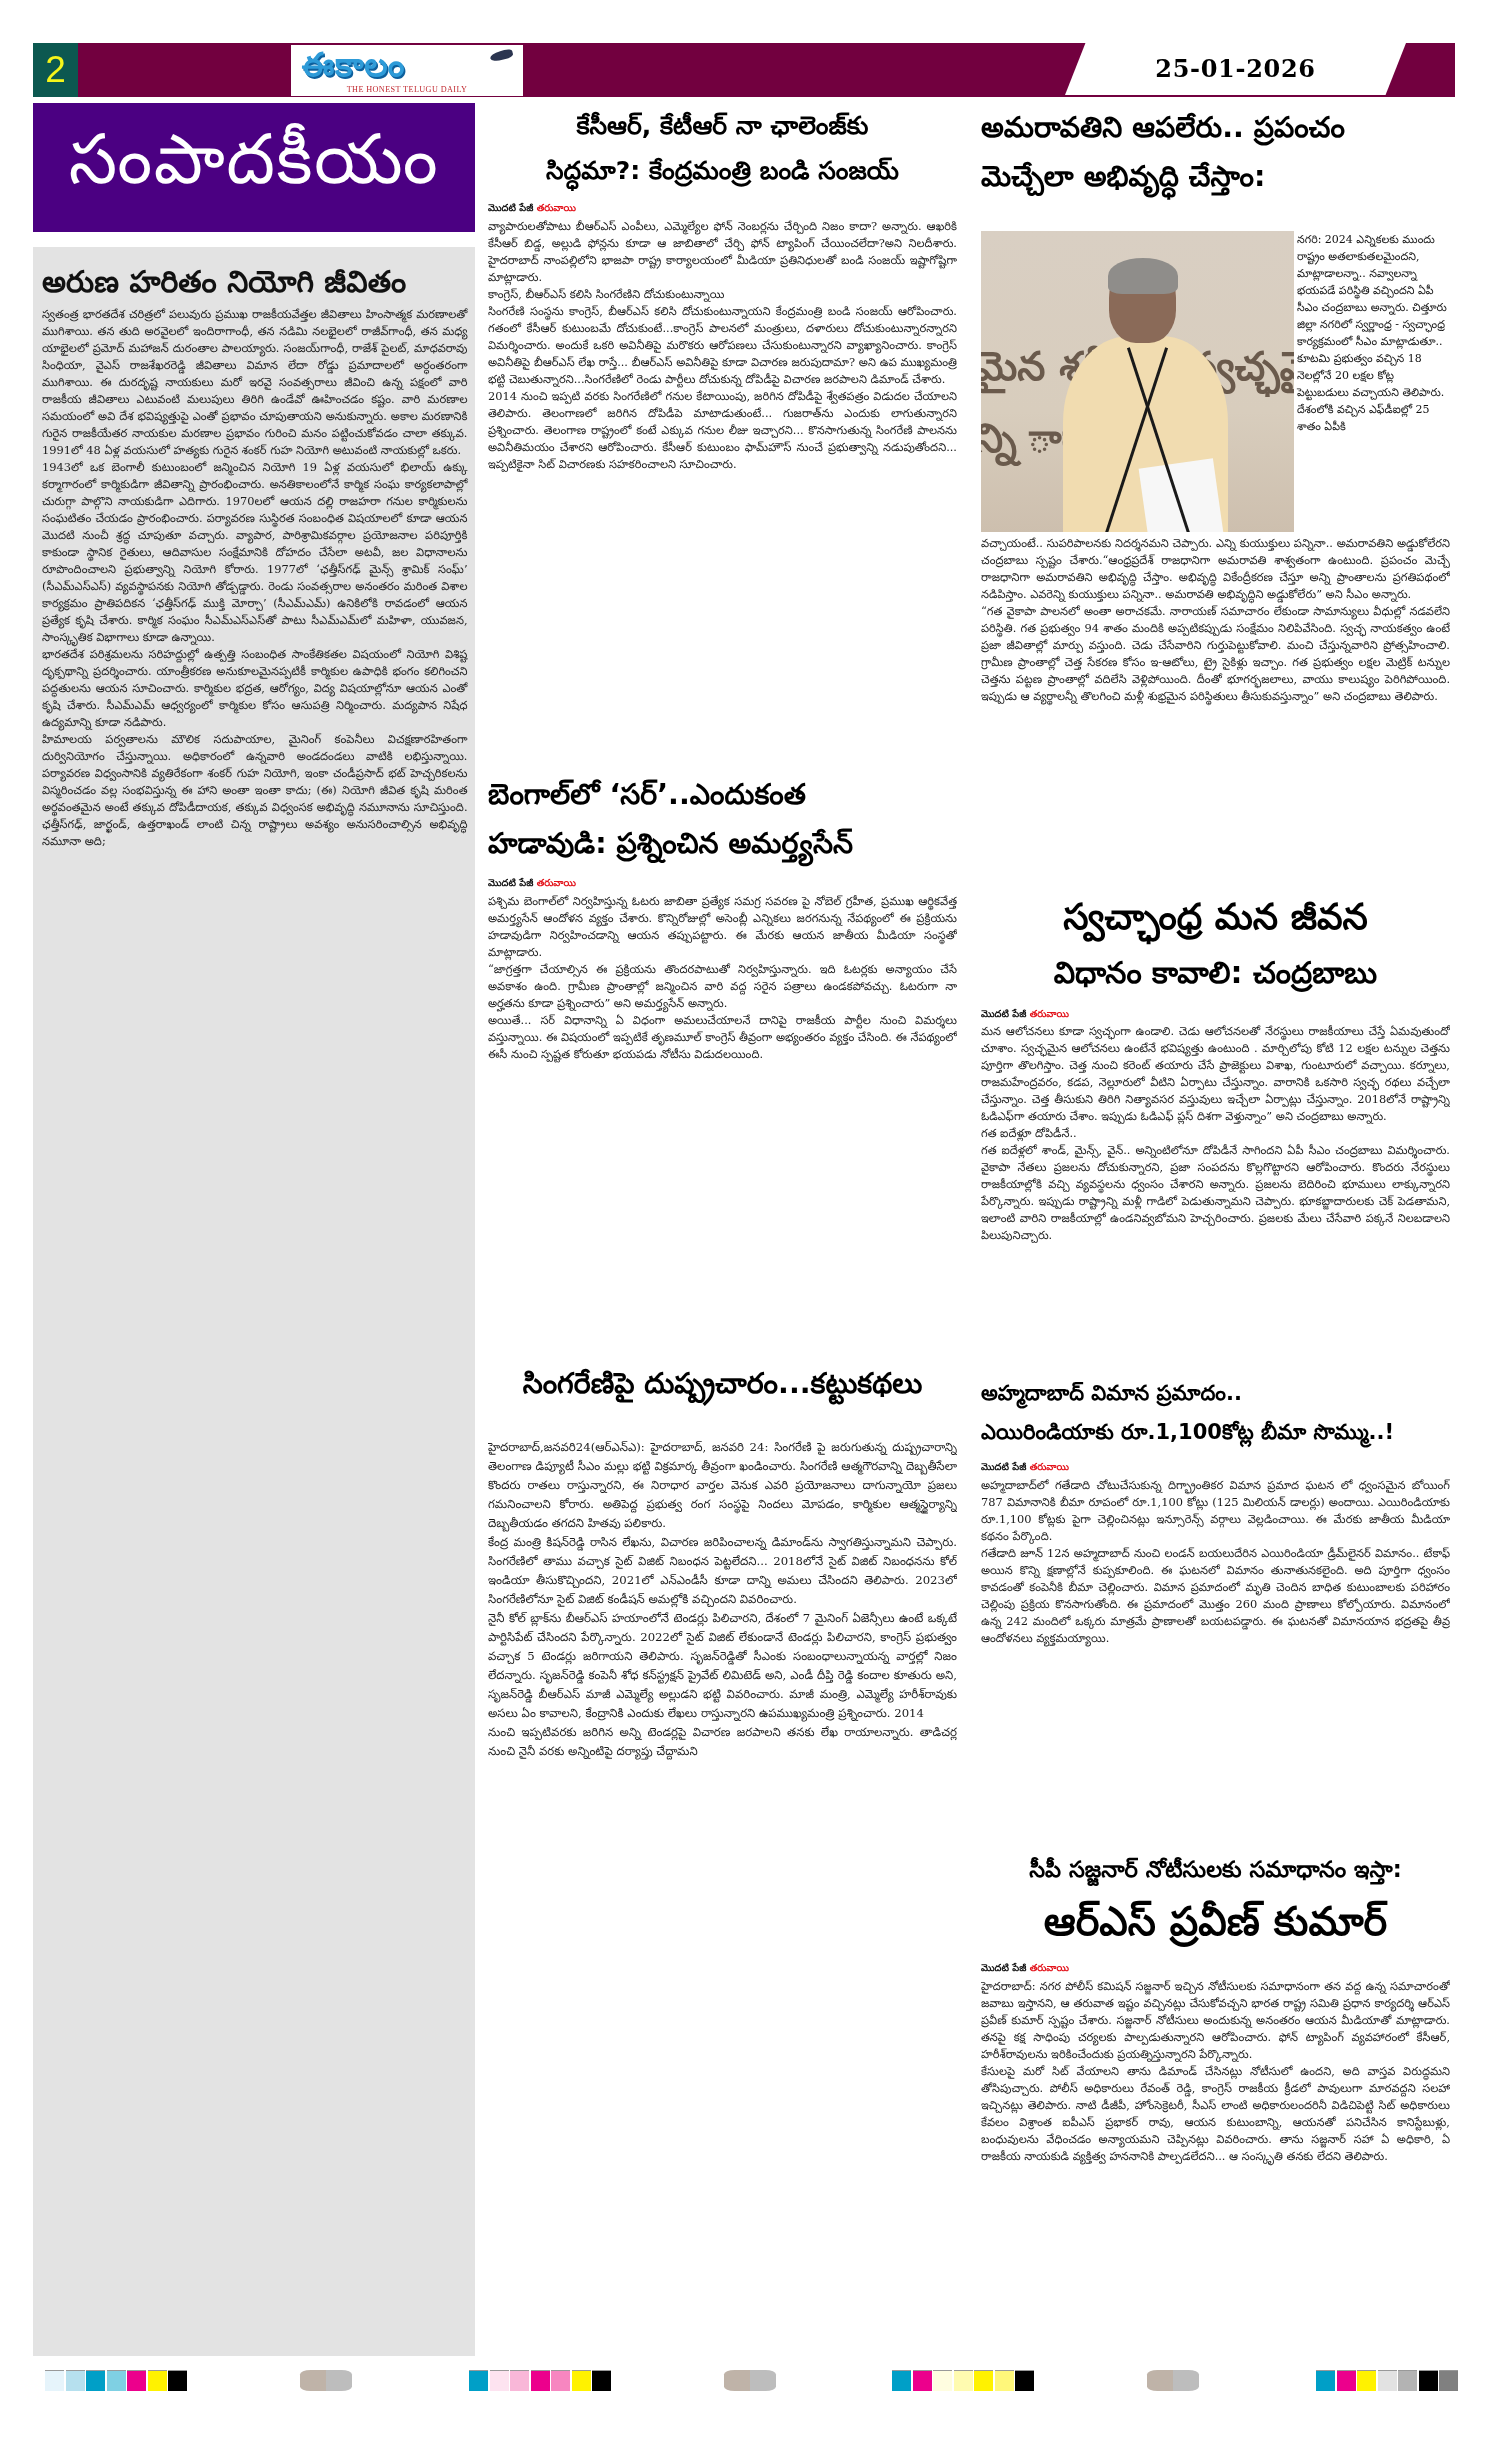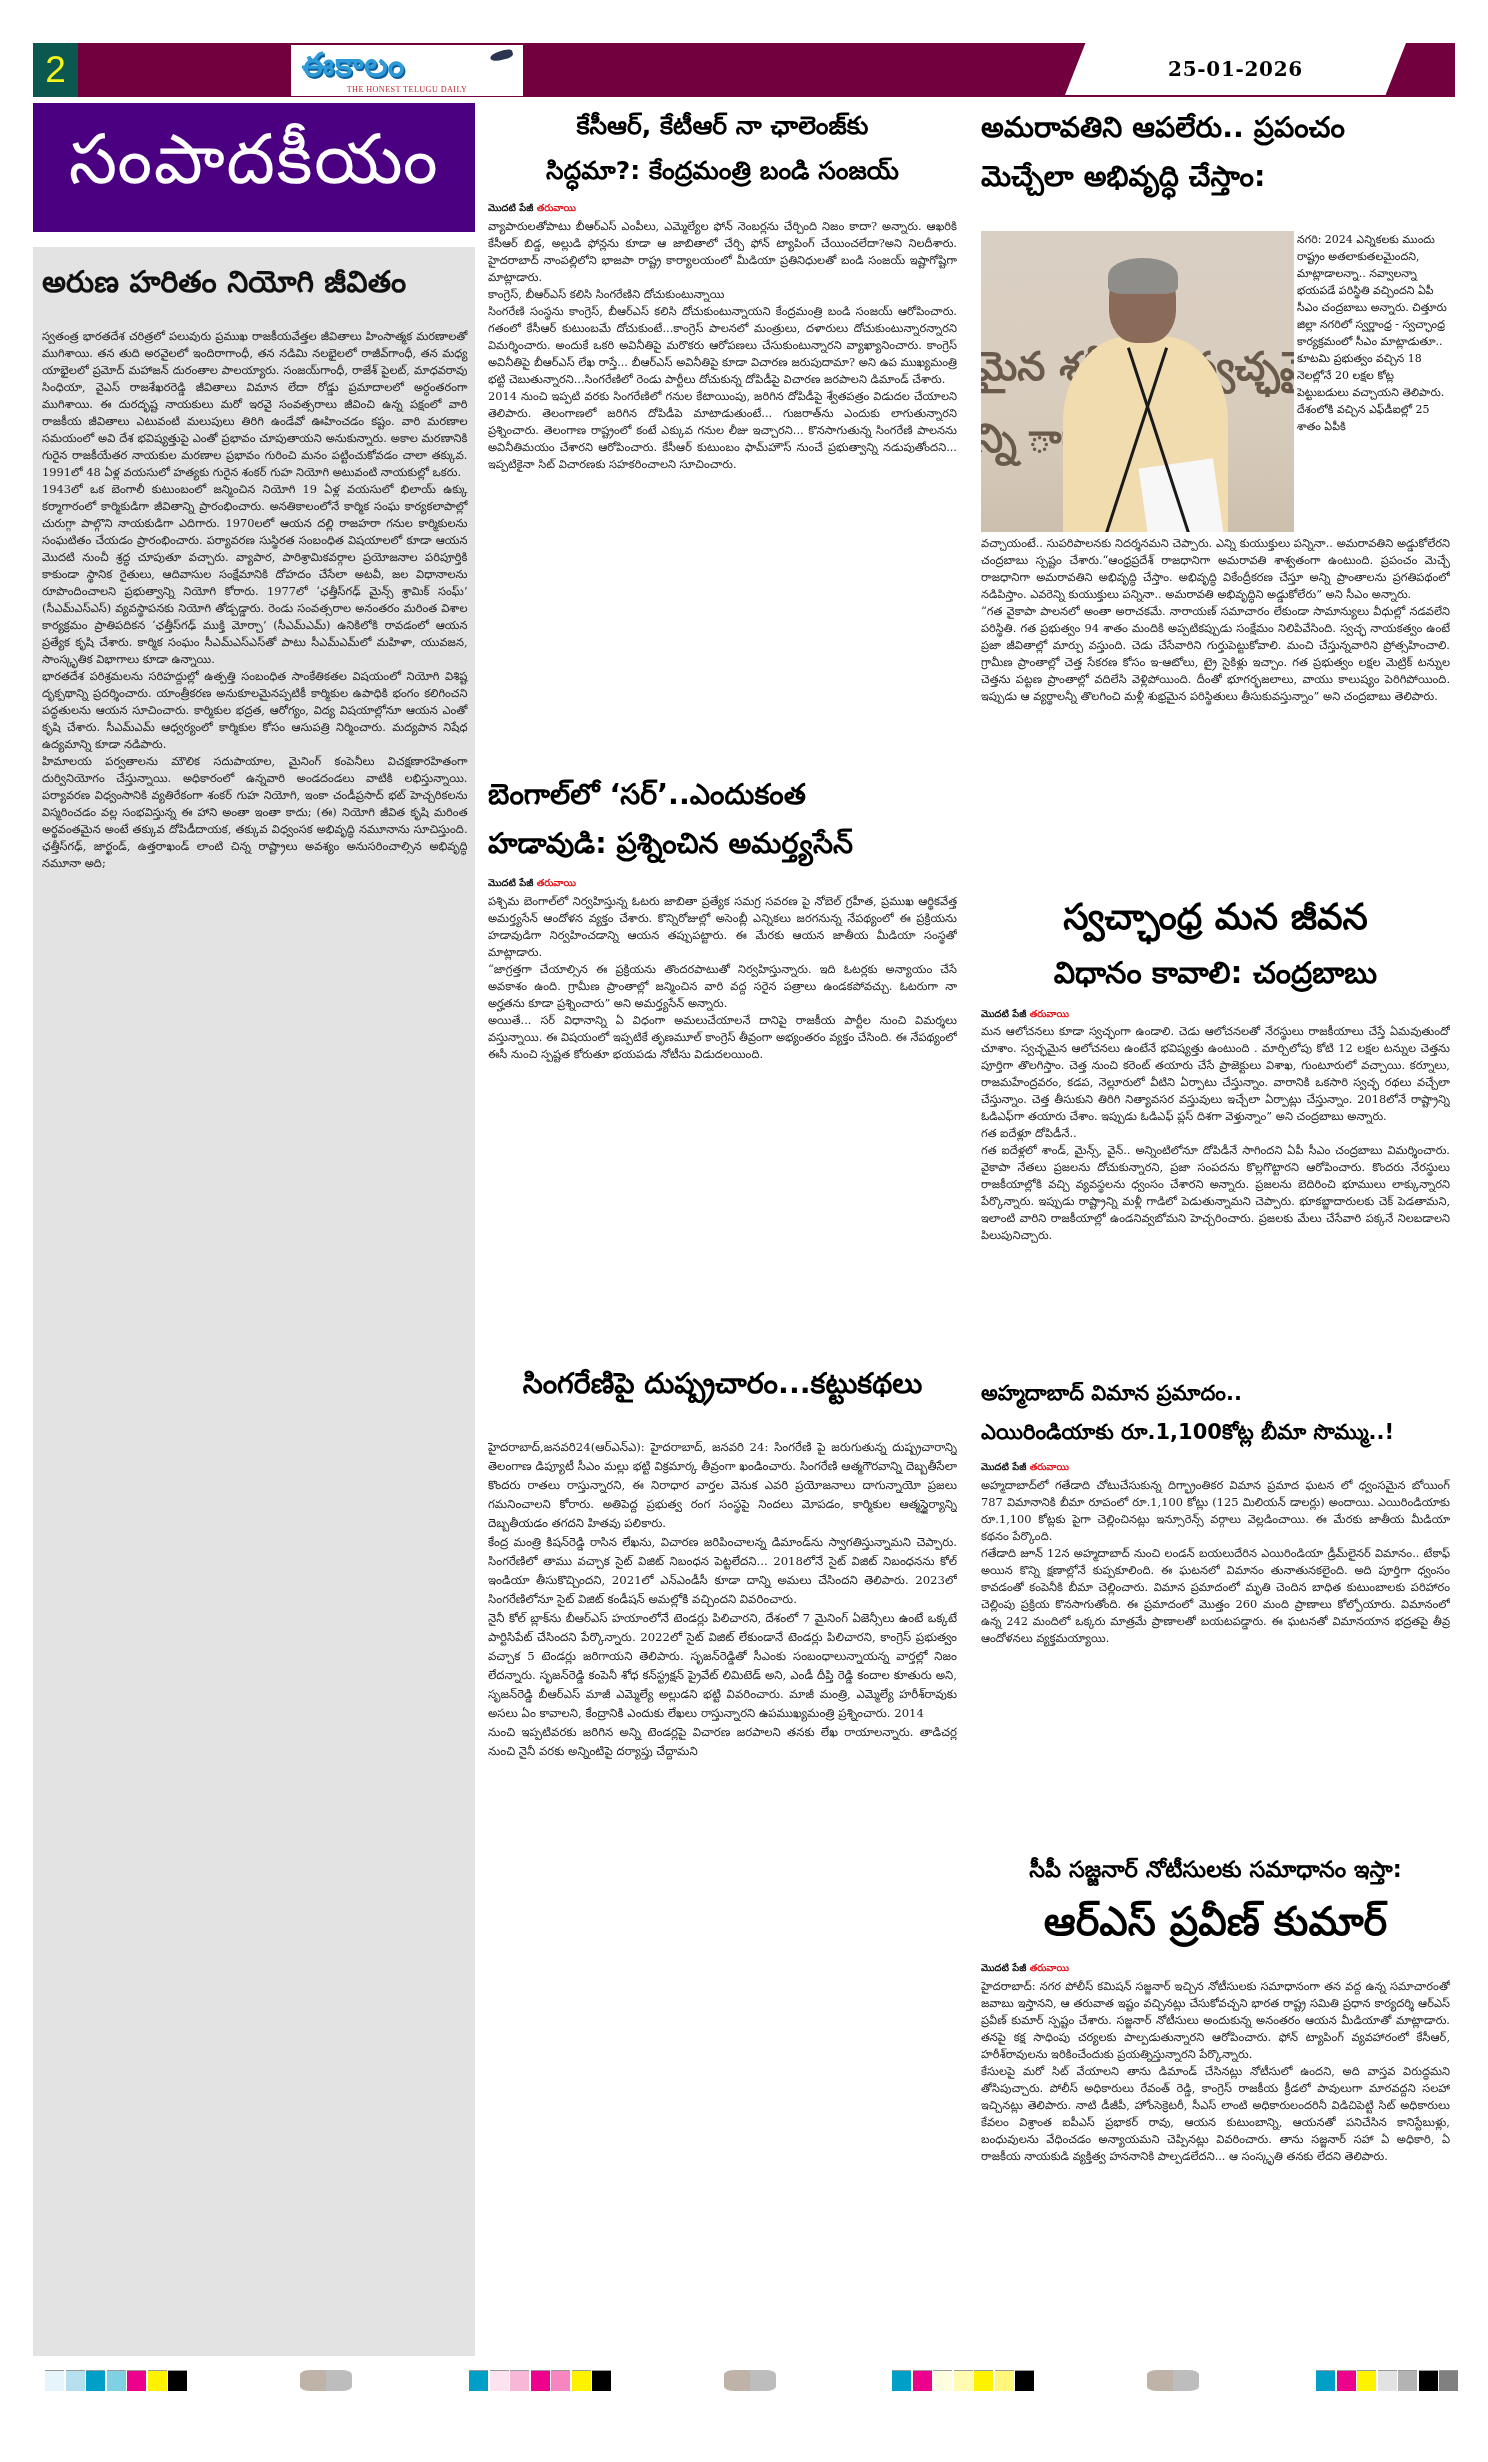--- a/index.html
+++ b/index.html
@@ -13,32 +13,32 @@
   .logo { position: absolute; left: 258px; top: 1.5px; width: 232px; height: 51px; background: #ffffff; overflow: hidden; }
   .logo-word { position: absolute; left: 10.5px; top: 0px; font-family: "DejaVu Sans", sans-serif; font-weight: bold; font-size: 33px;
                color: #2e9bd8; letter-spacing: 0.7px; text-shadow: 1.5px 1.5px 0 #0d5f9c; line-height: 40px; }
   .logo-tag { position: absolute; left: 0; right: 0; bottom: 1.5px; text-align: center; font-family: "Liberation Serif", serif;
               font-size: 8.2px; color: #c0282f; letter-spacing: 0.4px; }
   .logo-bird { position: absolute; right: 10.5px; top: 6px; width: 22.5px; height: 9px; background: #2b3550;
                border-radius: 60% 40% 40% 60%; transform: rotate(-15deg); }
   .date-panel { position: absolute; left: 1032px; top: 0; width: 341px; height: 52px; background: #ffffff;
                 clip-path: polygon(6% 0, 100% 0, 94% 100%, 0 100%); }
   .date-text { position: absolute; left: 0; right: 0; top: 0; text-align: center; font-family: "DejaVu Serif", serif;
-               font-weight: bold; font-size: 20px; line-height: 52px; color: #000; letter-spacing: 0.7px; }
+               font-weight: bold; font-size: 24px; line-height: 52px; color: #000; letter-spacing: 0.7px; }
 
   
   .col { position: absolute; top: 103px; }
   .col-left { left: 33px; width: 442px; }
   .col-mid { left: 488px; width: 469px; }
   .col-right { left: 981px; width: 469px; }
 
   .editorial-banner { width: 442px; height: 129px; background: #4b0082; color: #fff; display: flex; align-items: center;
                       justify-content: center; font-family: "DejaVu Sans", sans-serif; font-size: 69px; letter-spacing: 1.5px; }
   .editorial-panel { margin-top: 15px; width: 442px; height: 2109px; background: #e3e3e3; padding: 10.5px 7.5px 7.5px 9px; overflow: hidden; }
-  .editorial-title { font-family: "DejaVu Sans", sans-serif; font-weight: bold; font-size: 30px; line-height: 48px; margin-bottom: 22px; }
+  .editorial-title { font-family: "DejaVu Sans", sans-serif; font-weight: bold; font-size: 30px; line-height: 48px; margin-bottom: 0; }
   .body-text { font-family: "DejaVu Serif", serif; font-size: 11.4px; line-height: 17px; text-align: justify; color: #1a1a1a; }
   .body-text p { margin-bottom: 0; }
 
   .headline { font-family: "DejaVu Sans", sans-serif; font-weight: bold; color: #000; text-align: center; }
   .hl-xl { font-size: 25px; line-height: 45px; }
   .hl-lg { font-size: 28.5px; line-height: 49px; }
   .hl-md { font-size: 21px; line-height: 39px; text-align: left; }
 
   .kicker { font-family: "DejaVu Sans", sans-serif; font-weight: bold; font-size: 9.7px; margin: 9px 0 1.5px; }
   .kicker .red { color: #e3131b; }

